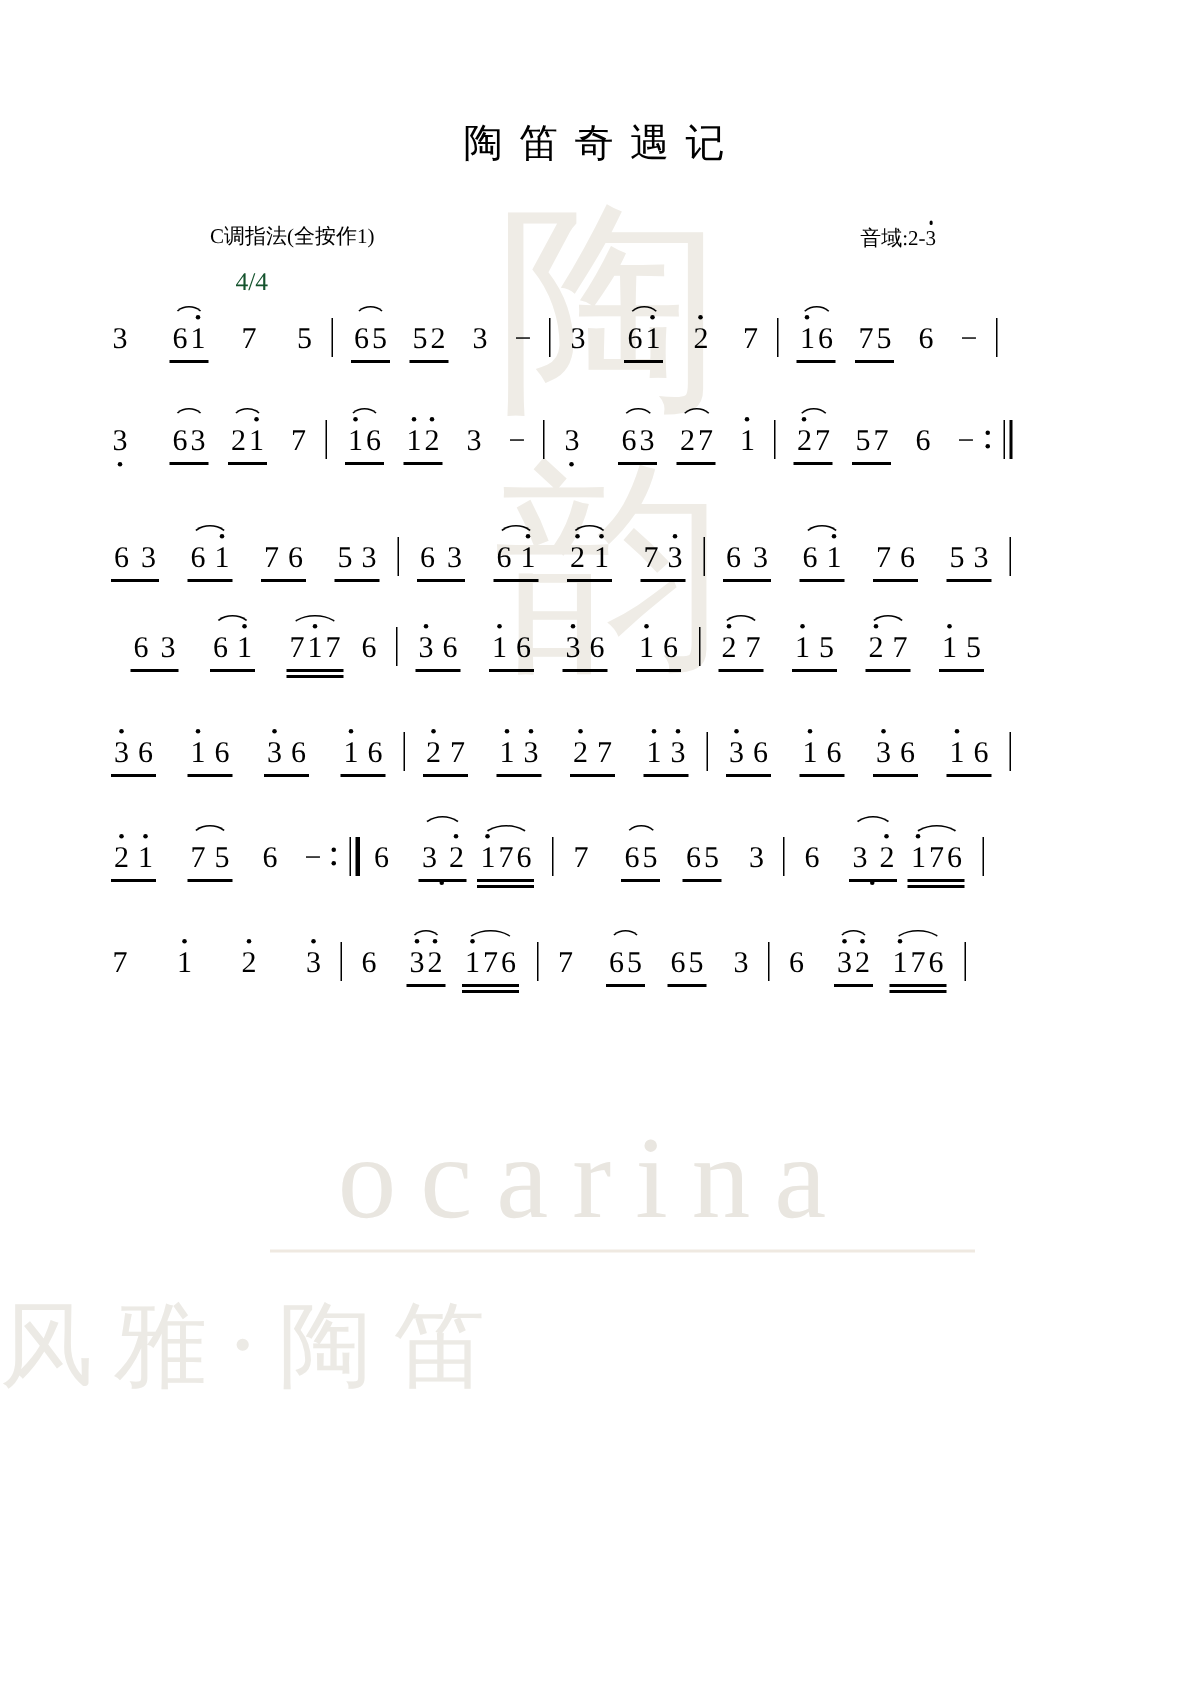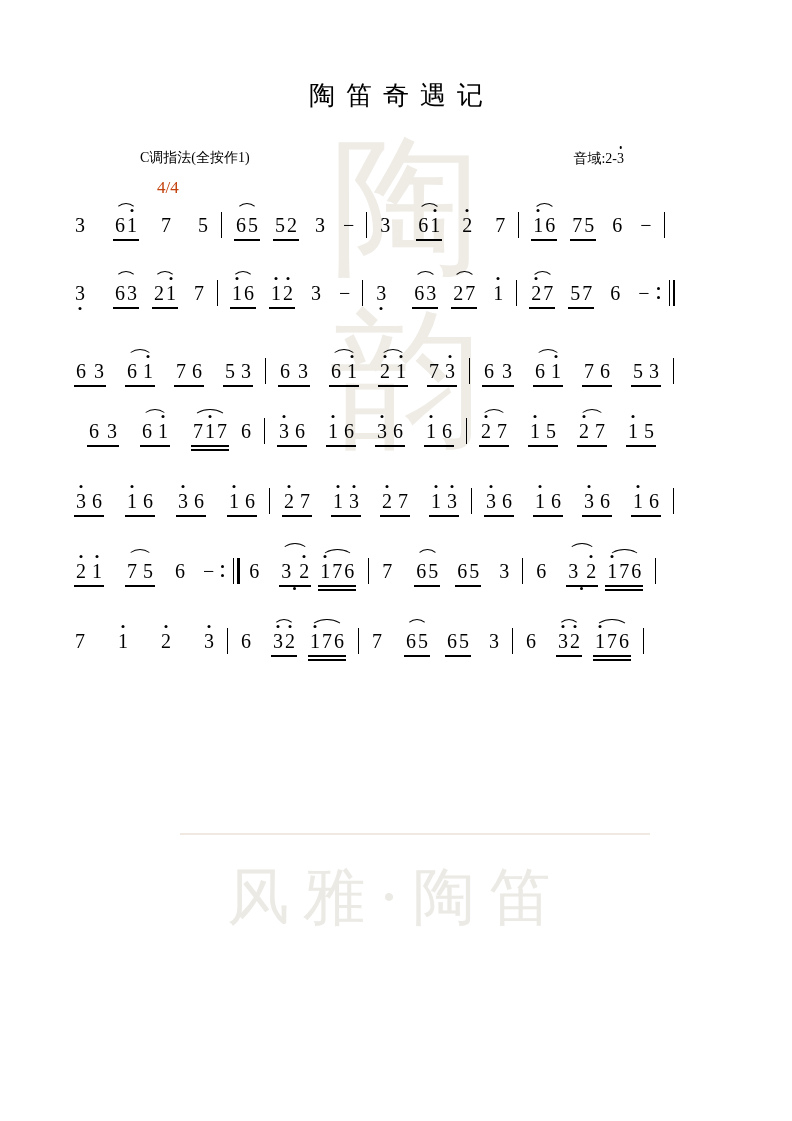--- a/index.html
+++ b/index.html
@@ -56,21 +56,21 @@
     top: 833px;
     width: 470px;
     height: 2px;
     background: #efe9e1;
   }
   .wm-cn {
     position: absolute;
     left: 0;
     top: 855px;
     width: 792px;
-    text-align: center;
+    text-align: left;
     font-family: "DejaVu Serif", serif;
     font-size: 62px;
     letter-spacing: 14px;
     color: #eceae5;
   }
 
   
   #sheet {
     position: absolute;
     left: 0; top: 0;
@@ -121,21 +121,21 @@
     width: 2.5px; height: 2.5px;
     border-radius: 50%;
     background: #000;
   }
   #time-sig {
     position: absolute;
     left: 157px;
     top: 158px;
     font-family: "Liberation Serif", serif;
     font-size: 17px;
-    color: #c2410c;
+    color: #14532d;
   }
 
   
   .row {
     position: absolute;
     left: 74px;
     width: 648px;
     height: 52px;
     font-family: "Liberation Serif", serif;
     font-size: 20px;
@@ -271,20 +271,21 @@
     width: 3px; height: 3px;
     border-radius: 50%;
     background: #000;
   }
 </style>
 </head>
 <body>
 
 <div id="watermark">
   <div class="wm-seal">陶 韵</div>
+  <div class="wm-ocarina">ocarina</div>
   <div class="wm-rule"></div>
   <div class="wm-cn">风雅·陶笛</div>
 </div>
 
 <div id="sheet">
 
   <div id="song-title">陶笛奇遇记</div>
 
   <div id="key-note">C调指法(全按作1)</div>
 

